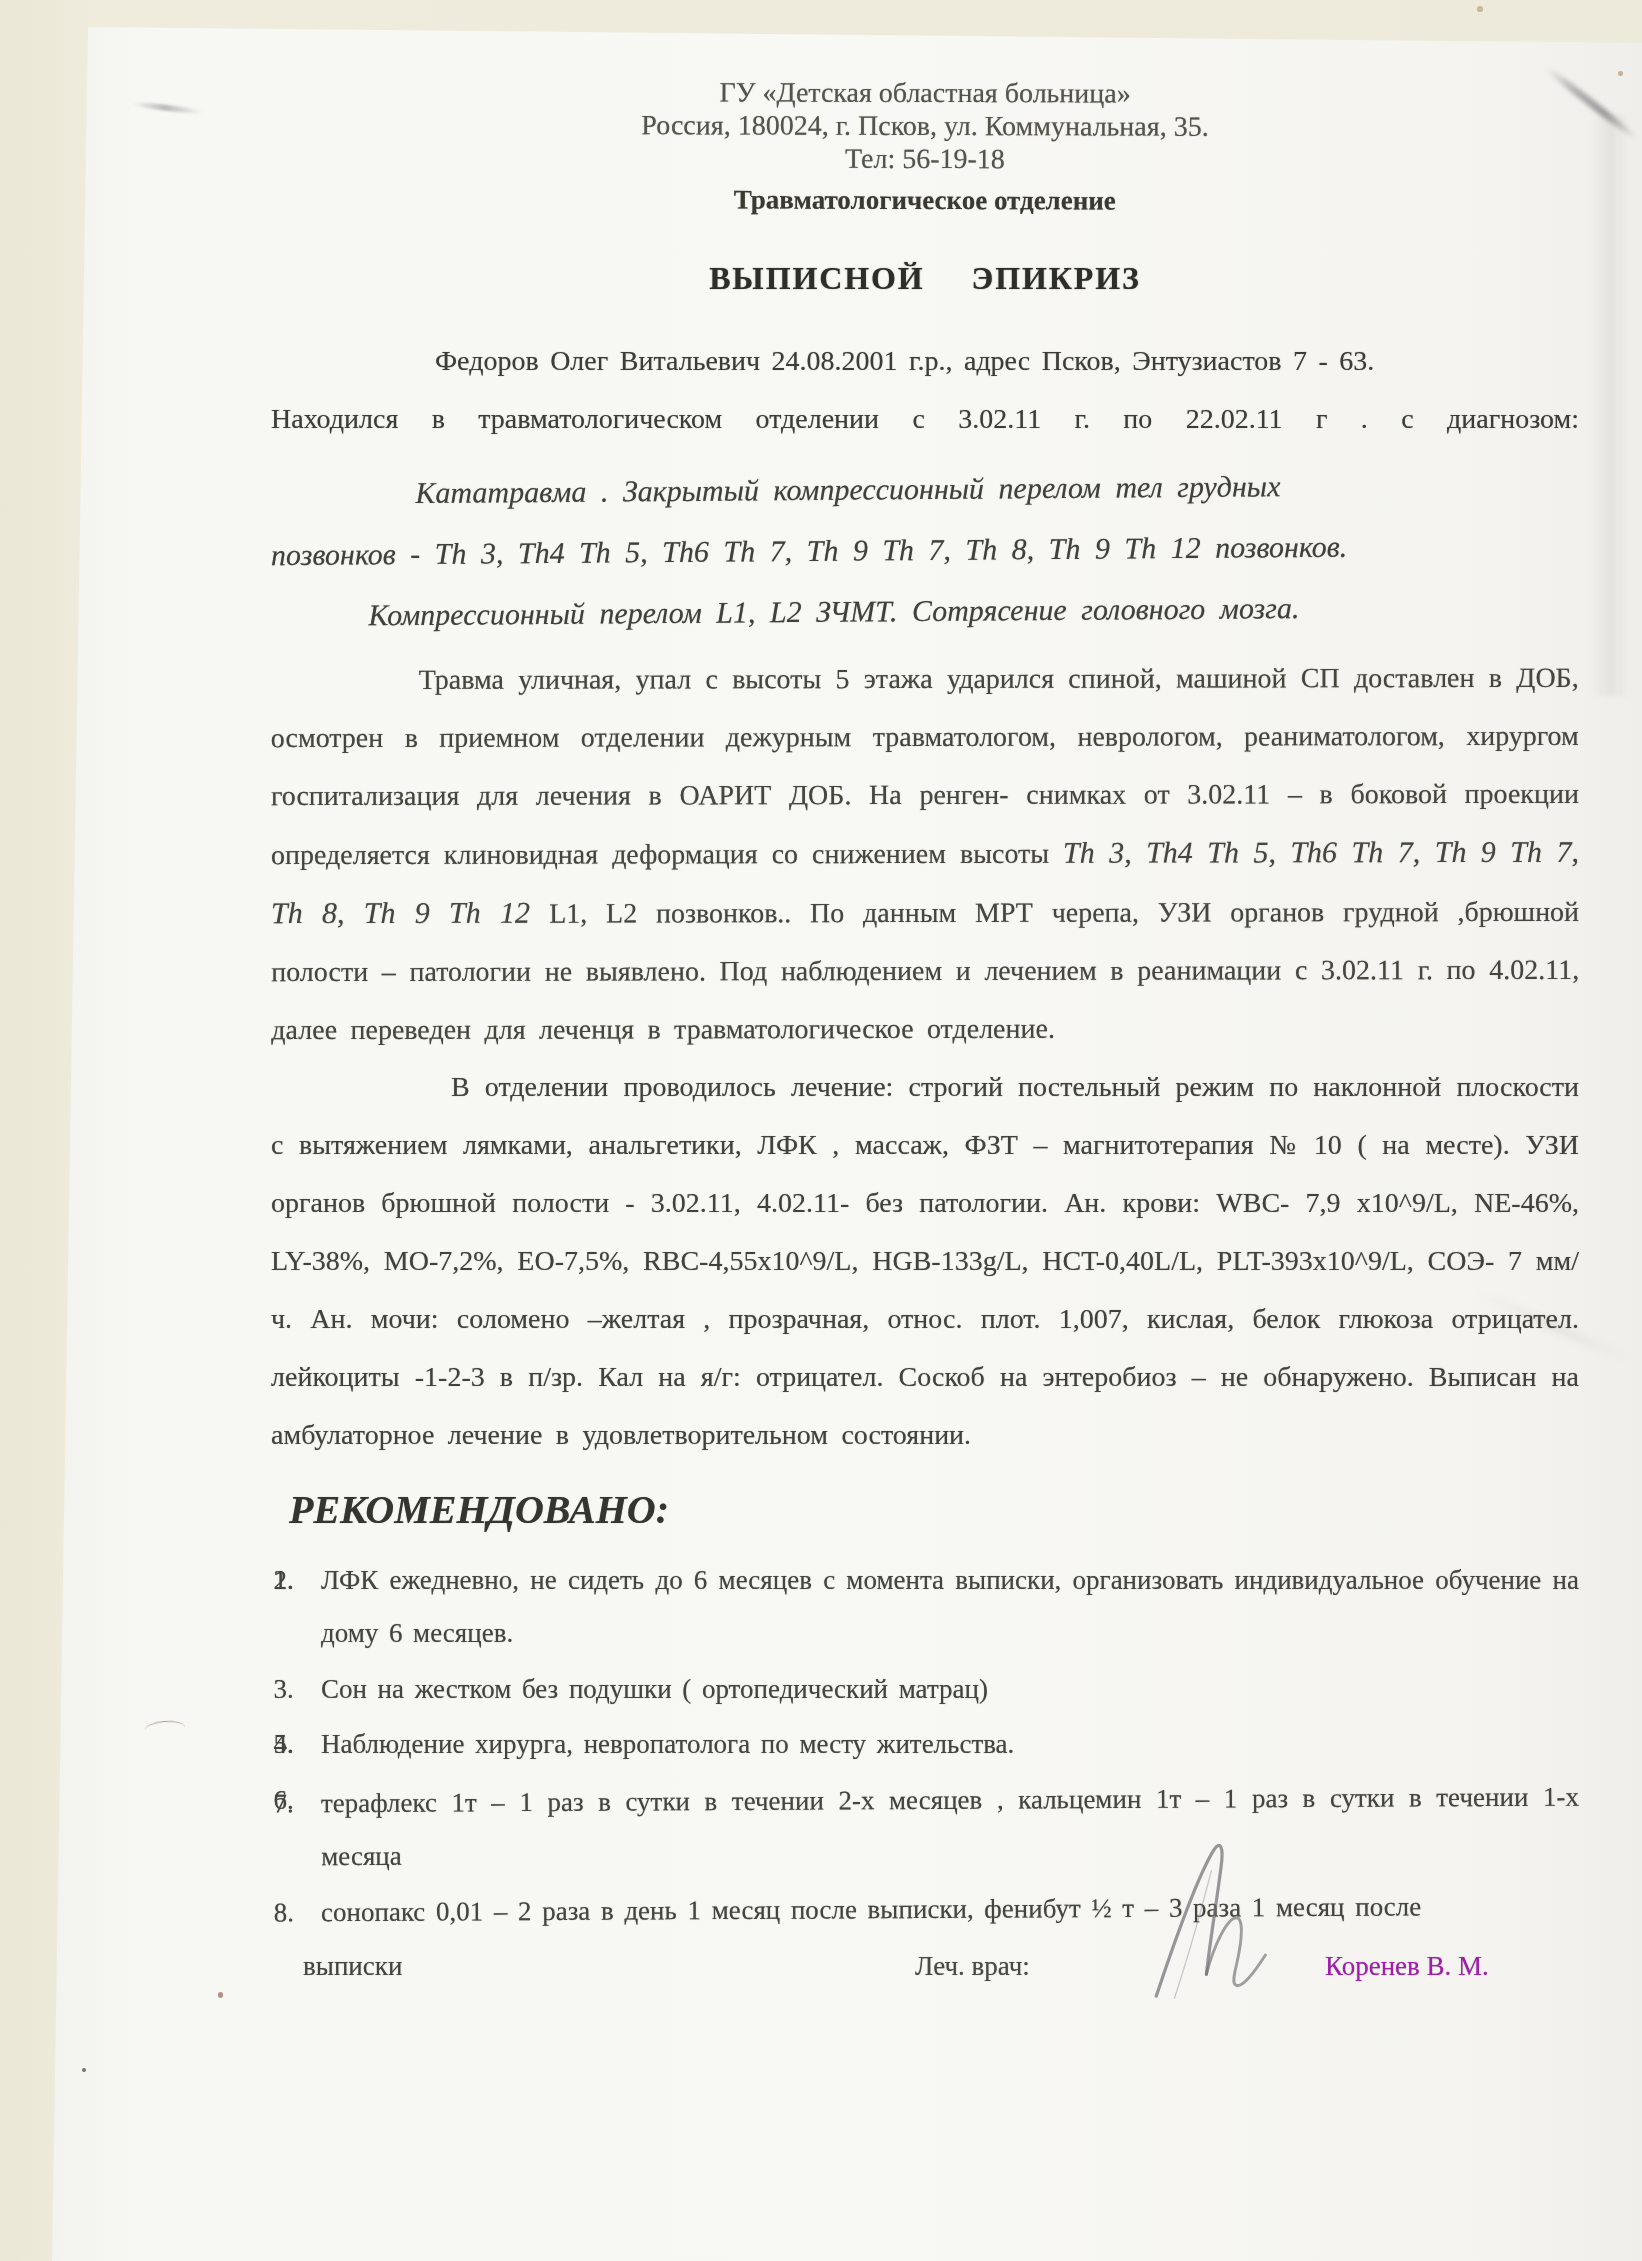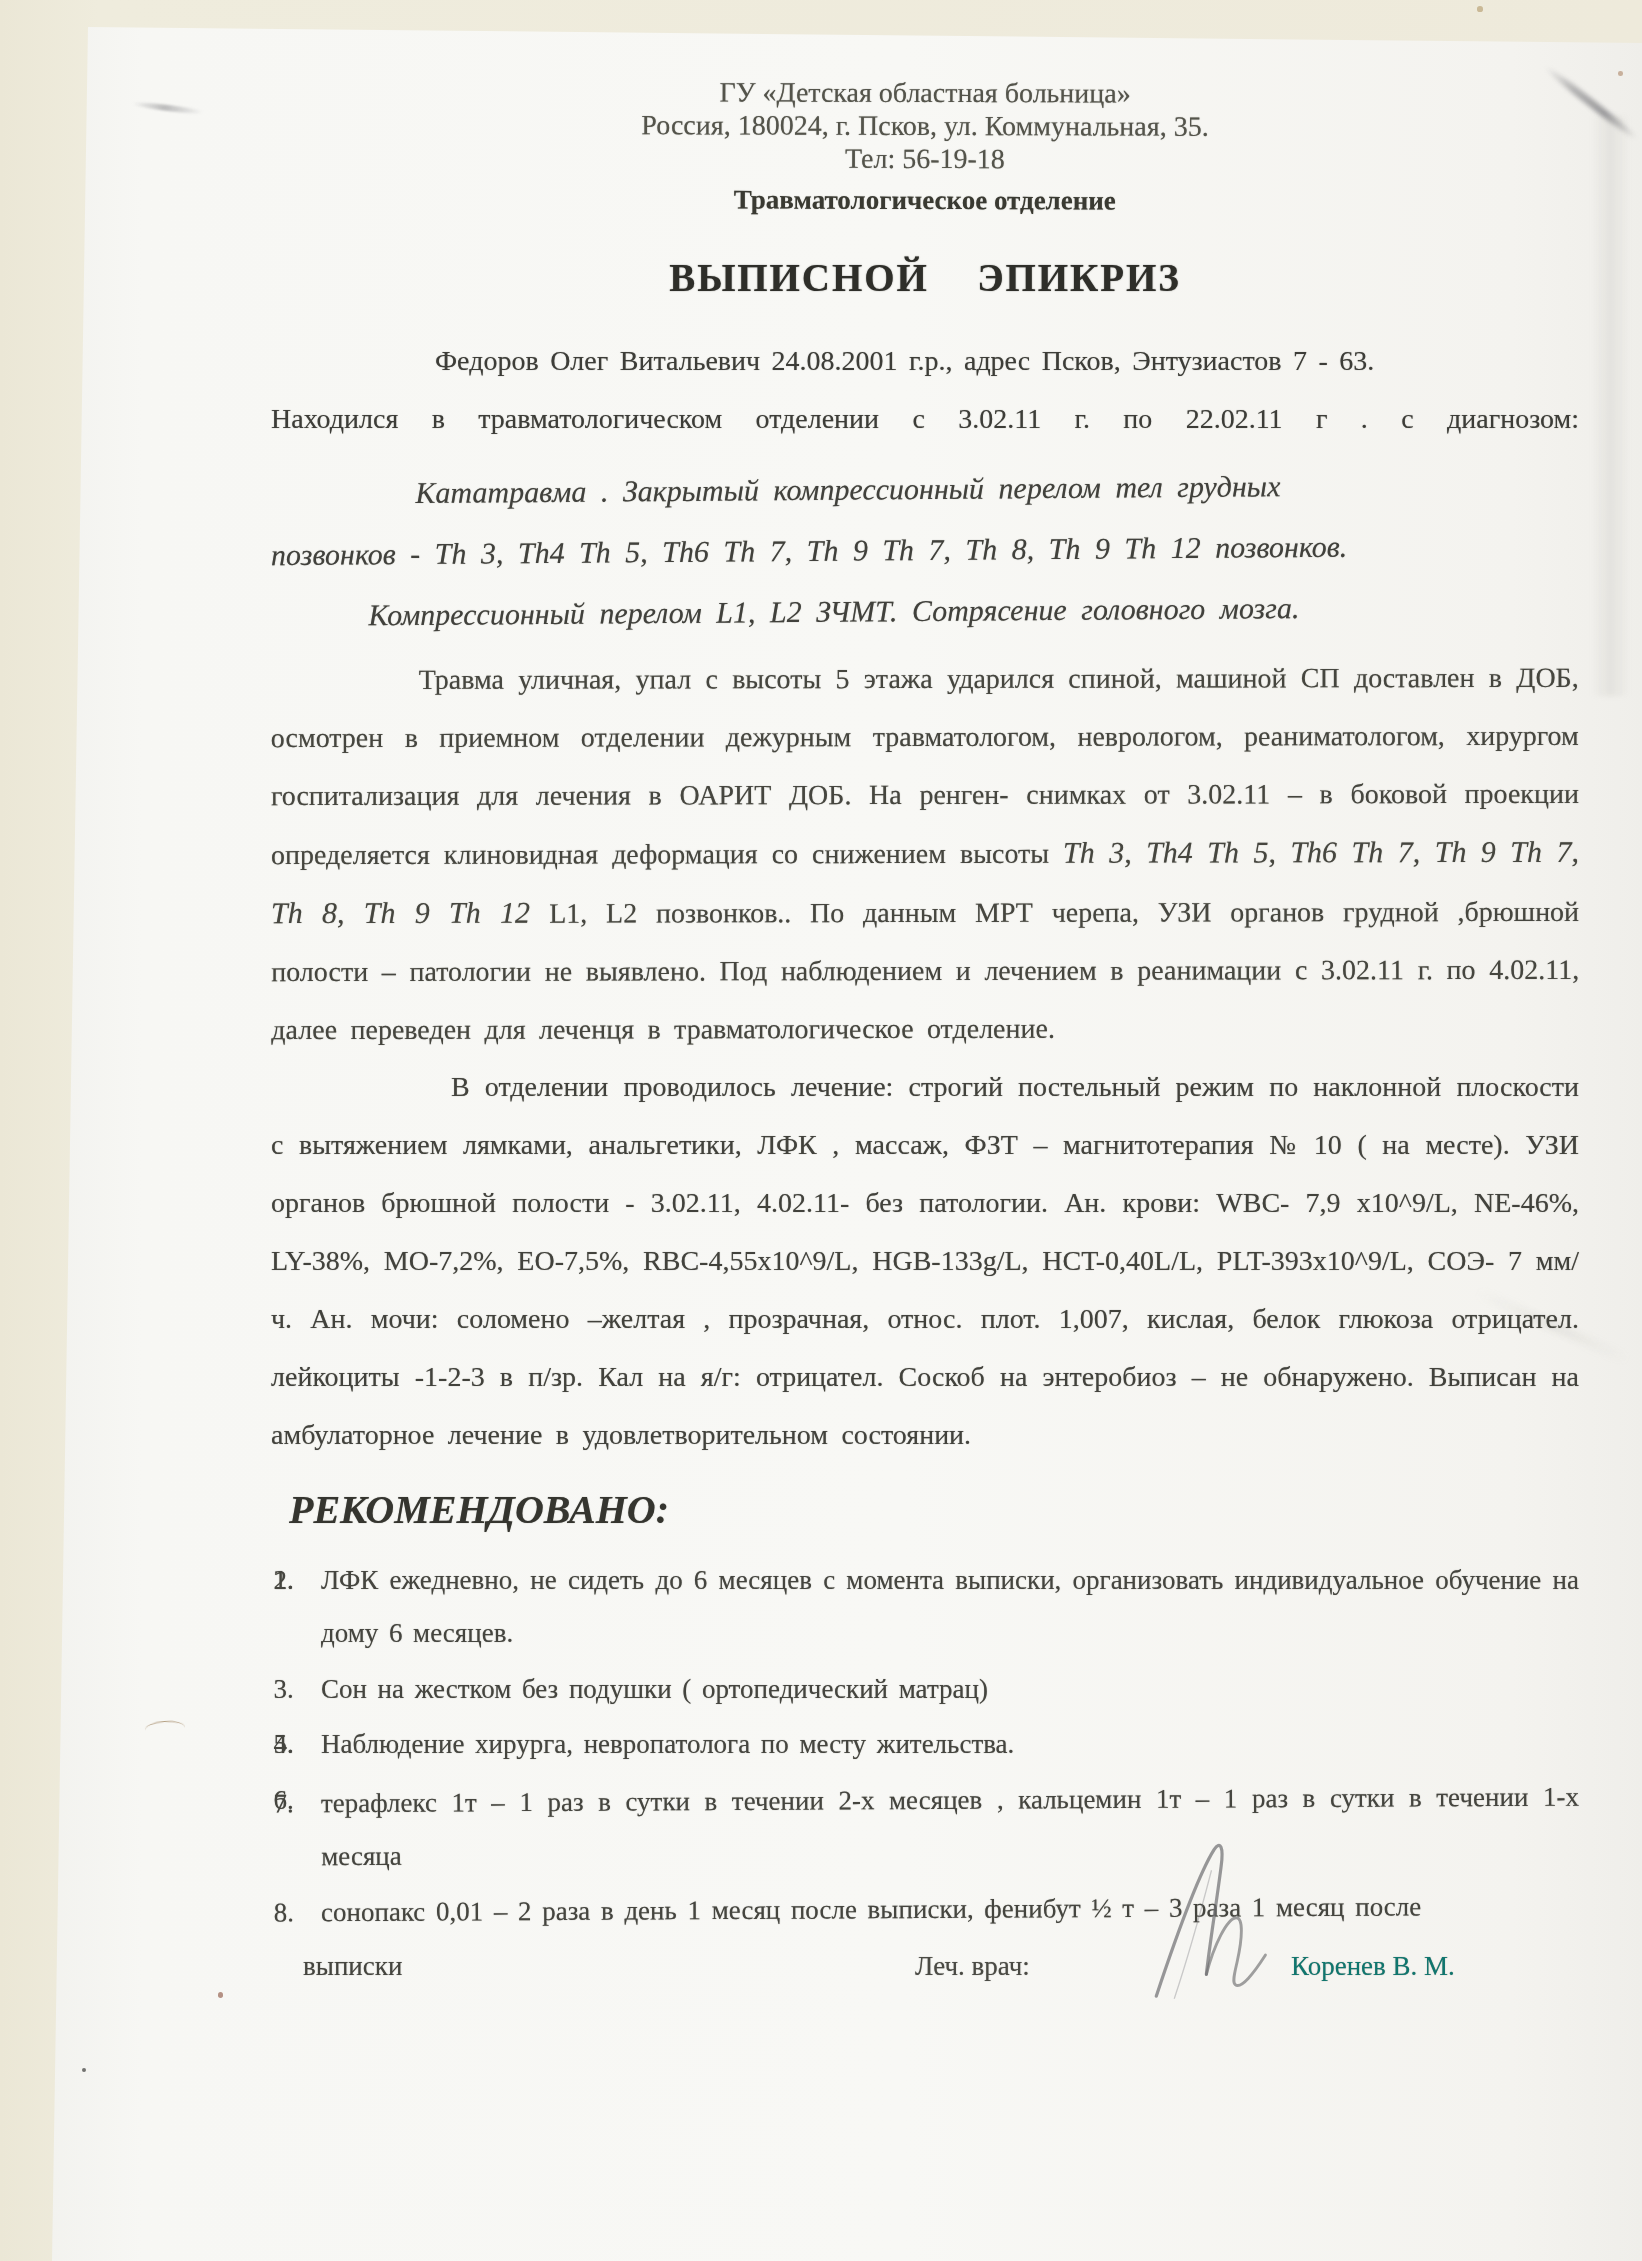--- a/index.html
+++ b/index.html
@@ -22,21 +22,21 @@
     pointer-events:none;
   }
   .content {
     position:absolute; left:271px; top:76px; width:1308px;
     color:#3d3d38; font-size:28px; line-height:58px;
     text-shadow: 0 0 1px rgba(70,70,62,.55);
   }
   .hospital-header { text-align:center; line-height:33px; color:#54544b; transform:rotate(.15deg); }
   .hospital-header .dept { font-weight:bold; color:#3a3a32; font-size:27px; margin-top:9px; }
   .doc-title {
-    text-align:center; margin-top:32px; font-weight:bold; font-size:39px;
+    text-align:center; margin-top:32px; font-weight:bold; font-size:32px;
     letter-spacing:1.9px; word-spacing:37px; color:#2e2e29;
     text-shadow:0 0 1.3px rgba(40,40,35,.6);
   }
   .intro-patient { margin-top:24.5px; padding-left:164px; word-spacing:4.5px; }
   .intro-admission { margin-top:0; text-align:justify; text-align-last:justify; word-spacing:2.6px; }
   .diagnosis {
     font-style:italic; font-size:30px; line-height:61px; margin-top:10.3px;
     color:#41413c; word-spacing:7px; transform:rotate(-.45deg);
   }
   .diagnosis .d1 { padding-left:145px; }
@@ -49,21 +49,21 @@
     margin-top:17px; padding-left:18px; font-weight:bold; font-style:italic;
     font-size:40px; color:#35352f;
   }
   .reco-list { margin-top:15.5px; line-height:53px; font-size:27px; color:#45453f; }
   .reco-item { position:relative; padding-left:50px; text-align:justify; word-spacing:3.9px; margin-bottom:2.6px; }
   .reco-item .num { position:absolute; left:2.6px; top:0; }
   .reco-item.tilt { transform:rotate(-.3deg); }
   .footer-row { position:relative; height:71px; margin-top:3.9px; }
   .footer-row .cont { position:absolute; left:32px; }
   .footer-row .attending { position:absolute; left:644px; color:#4a4a44; }
-  .footer-row .doctor { position:absolute; left:1020px; color:#0f766e; }
+  .footer-row .doctor { position:absolute; left:1054px; color:#a21caf; }
   .signature { position:absolute; left:866px; top:-106px; width:167px; height:174px; }
   
   .mark { position:absolute; pointer-events:none; }
   .smudge-tr {
     left:1545px; top:63px; width:117px; height:8.4px; border-radius:50%;
     background:linear-gradient(to right, rgba(95,95,100,0), rgba(95,95,100,.42) 30%, rgba(70,70,78,.5) 65%, rgba(95,95,100,0));
     transform:rotate(38deg); transform-origin:left center; filter:blur(1.9px);
   }
   .smudge-tl {
     left:132px; top:105px; width:72px; height:5.8px; border-radius:50%;

